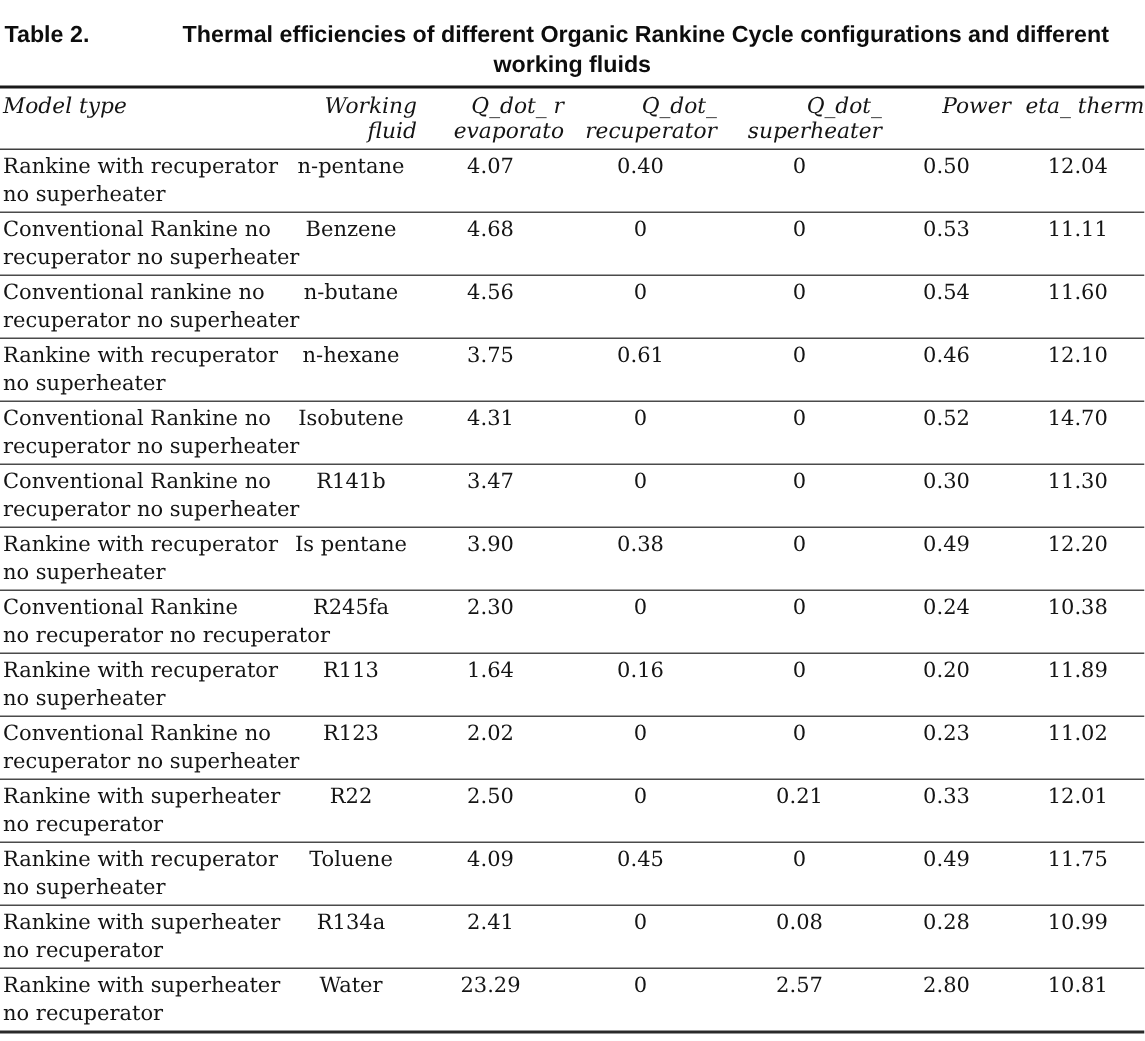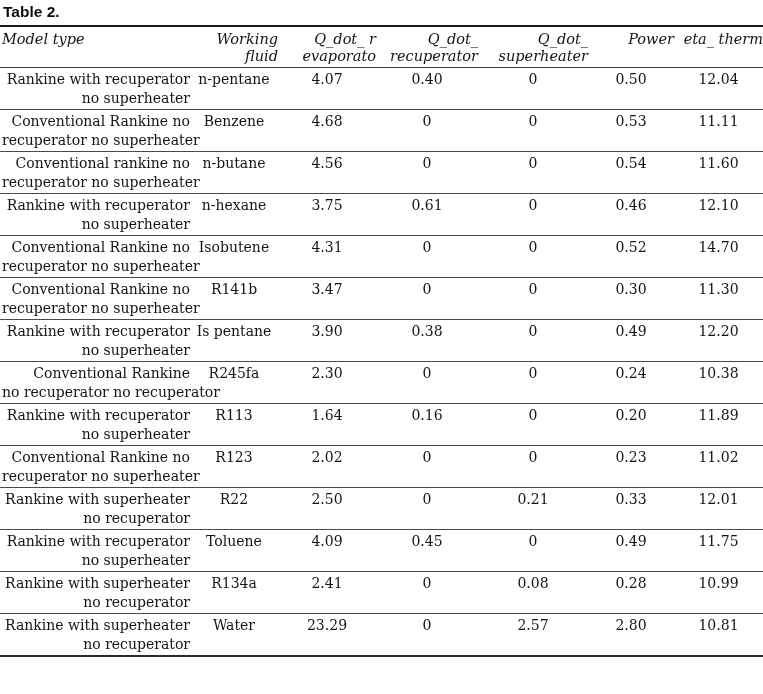--- a/index.html
+++ b/index.html
@@ -13,20 +13,21 @@
   }
 
   
   .caption {
     font-family: "Liberation Sans", sans-serif;
     font-weight: bold;
     font-size: 15.5px;
     line-height: 20px;
     color: #0d0d0d;
     padding-top: 2px;
+    margin-top: 12px;
   }
   .cap-line1 { display: flex; }
   .cap-label { flex: none; width: 95px; padding-left: 3px; }
   .cap-text  { flex: 1; text-align: center; }
   .cap-line2 { text-align: center; }
 
   
   table.orc {
     width: 763px;
     border-collapse: collapse;
@@ -55,31 +56,33 @@
     border-bottom: 2px solid #2a2a2a;
   }
   tbody td {
     font-size: 14px;
     line-height: 19px;
     vertical-align: top;
     padding: 2px 0 1px 0;
     border-bottom: 1px solid #4a4a4a;
   }
   tbody tr:last-child td { border-bottom: none; }
-  td.model { text-align: right; padding-left: 2px; }
+  td.model { text-align: left; padding-left: 2px; }
   td.model div { white-space: nowrap; }
   td.c { text-align: center; }
 </style>
 </head>
 <body>
 
 <div class="caption">
   <div class="cap-line1">
     <span class="cap-label">Table 2.</span>
+    <span class="cap-text">Thermal efficiencies of different Organic Rankine Cycle configurations and different</span>
   </div>
+  <div class="cap-line2">working fluids</div>
 </div>
 
 <table class="orc">
   <colgroup>
     <col style="width:190px">
     <col style="width:88px">
     <col style="width:98px">
     <col style="width:102px">
     <col style="width:110px">
     <col style="width:86px">

